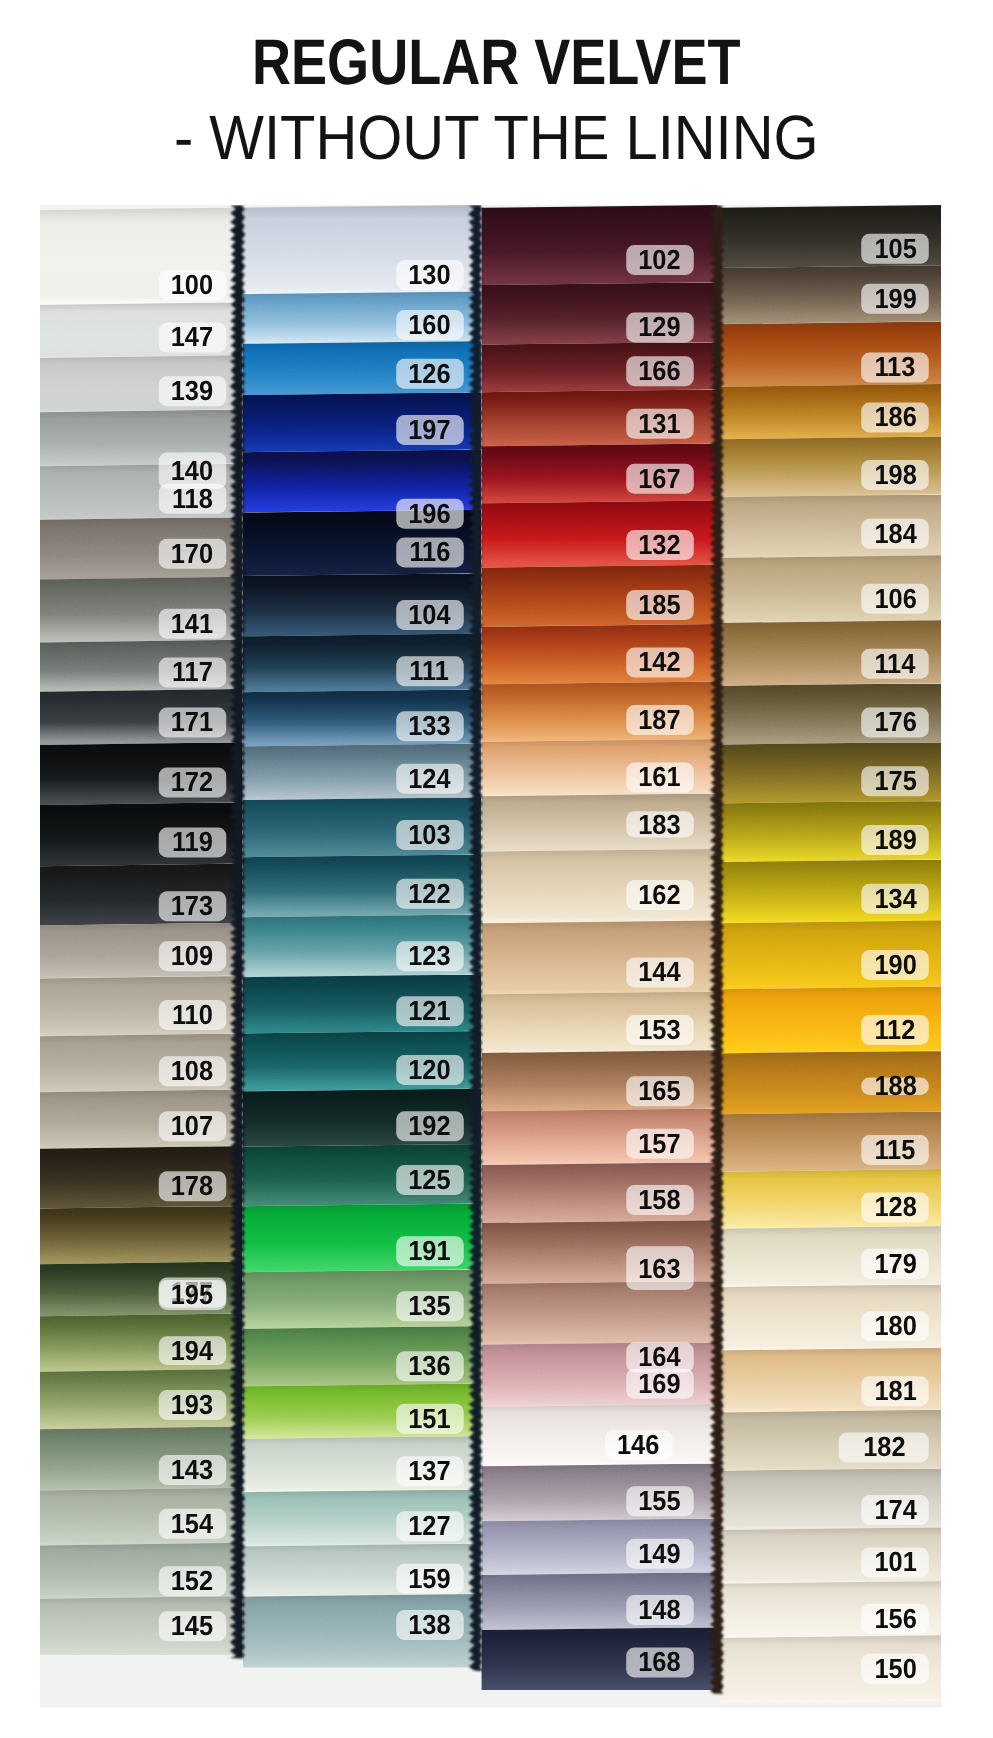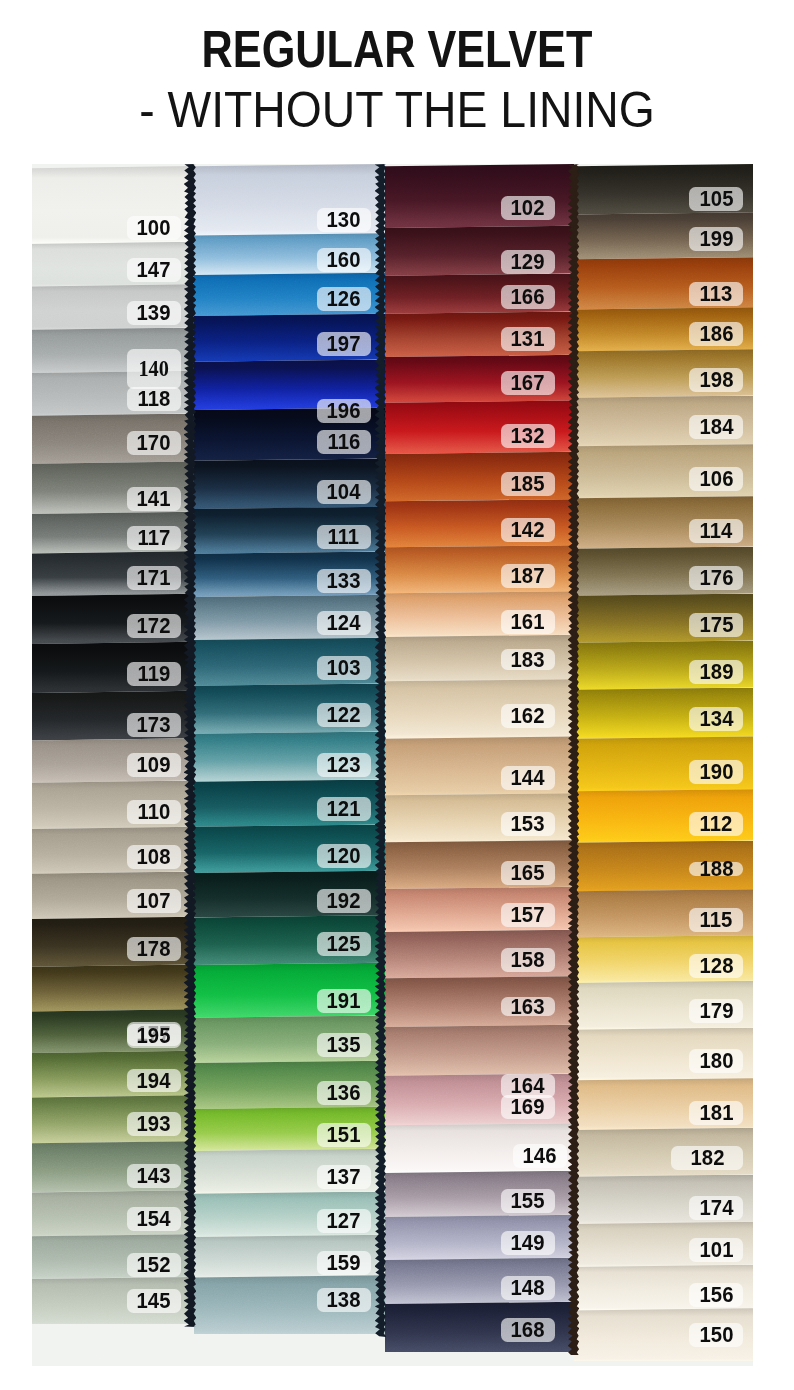--- a/index.html
+++ b/index.html
@@ -59,21 +59,21 @@
         <div class="sw" style="top: 1110.88px; height: 51.52px; background: linear-gradient(rgb(158, 165, 154) 0%, rgb(180, 188, 175) 15%, rgb(196, 204, 191) 56%, rgb(211, 218, 207) 89%, rgb(222, 229, 217) 96%, rgb(207, 214, 203) 100%); clip-path: polygon(0% 2.2px, 100% 0px, 100% 47.1px, 0% 49.3px);"></div>
         <div class="lab" style="width: 54px; height: 23.5px; right: 13px; top: 50.3px; background: rgba(255, 255, 255, 0.62);">
           <i>100</i>
         </div>
         <div class="lab" style="width: 54px; height: 23.5px; right: 13px; top: 92.3px; background: rgba(255, 255, 255, 0.62);">
           <i>147</i>
         </div>
         <div class="lab" style="width: 54px; height: 23.5px; right: 13px; top: 135.3px; background: rgba(255, 255, 255, 0.62);">
           <i>139</i>
         </div>
-        <div class="lab" style="width: 54px; height: 40px; right: 13px; top: 183px; background: rgba(255, 255, 255, 0.62); font-family: Liberation Serif, serif;">
+        <div class="lab" style="width: 54px; height: 29px; right: 13px; top: 196px; background: rgba(255, 255, 255, 0.62);">
           <i>140</i>
         </div>
         <div class="lab" style="width: 54px; height: 23.5px; right: 13px; top: 221.3px; background: rgba(255, 255, 255, 0.62);">
           <i>118</i>
         </div>
         <div class="lab" style="width: 54px; height: 23.5px; right: 13px; top: 265.3px; background: rgba(255, 255, 255, 0.62);">
           <i>170</i>
         </div>
         <div class="lab" style="width: 54px; height: 23.5px; right: 13px; top: 321.3px; background: rgba(255, 255, 255, 0.62);">
           <i>141</i>
@@ -305,30 +305,30 @@
         </div>
         <div class="lab" style="width: 54px; height: 23.5px; right: 19.5px; top: 697.3px; background: rgba(255, 255, 255, 0.62);">
           <i>165</i>
         </div>
         <div class="lab" style="width: 54px; height: 23.5px; right: 19.5px; top: 739.3px; background: rgba(255, 255, 255, 0.62);">
           <i>157</i>
         </div>
         <div class="lab" style="width: 54px; height: 23.5px; right: 19.5px; top: 784.3px; background: rgba(255, 255, 255, 0.62);">
           <i>158</i>
         </div>
-        <div class="lab" style="width: 54px; height: 19px; right: 19.5px; top: 833.3px; background: rgba(255, 255, 255, 0.62);">
+        <div class="lab" style="width: 54px; height: 35px; right: 19.5px; top: 833.3px; background: rgba(255, 255, 255, 0.62);">
           <i>163</i>
         </div>
         <div class="lab" style="width: 54px; height: 23.5px; right: 19.5px; top: 910px; background: rgba(255, 255, 255, 0.62);">
           <i>164</i>
         </div>
         <div class="lab" style="width: 54px; height: 23.5px; right: 19.5px; top: 931.3px; background: rgba(255, 255, 255, 0.62);">
           <i>169</i>
         </div>
-        <div class="lab" style="width: 54px; height: 23.5px; right: 7px; top: 980.3px; background: rgba(255, 255, 255, 0.62);">
+        <div class="lab" style="width: 54px; height: 23.5px; right: 36px; top: 980.3px; background: rgba(255, 255, 255, 0.62);">
           <i>146</i>
         </div>
         <div class="lab" style="width: 54px; height: 23.5px; right: 19.5px; top: 1025.3px; background: rgba(255, 255, 255, 0.62);">
           <i>155</i>
         </div>
         <div class="lab" style="width: 54px; height: 23.5px; right: 19.5px; top: 1067.3px; background: rgba(255, 255, 255, 0.62);">
           <i>149</i>
         </div>
         <div class="lab" style="width: 54px; height: 23.5px; right: 19.5px; top: 1112.3px; background: rgba(255, 255, 255, 0.62);">
           <i>148</i>

